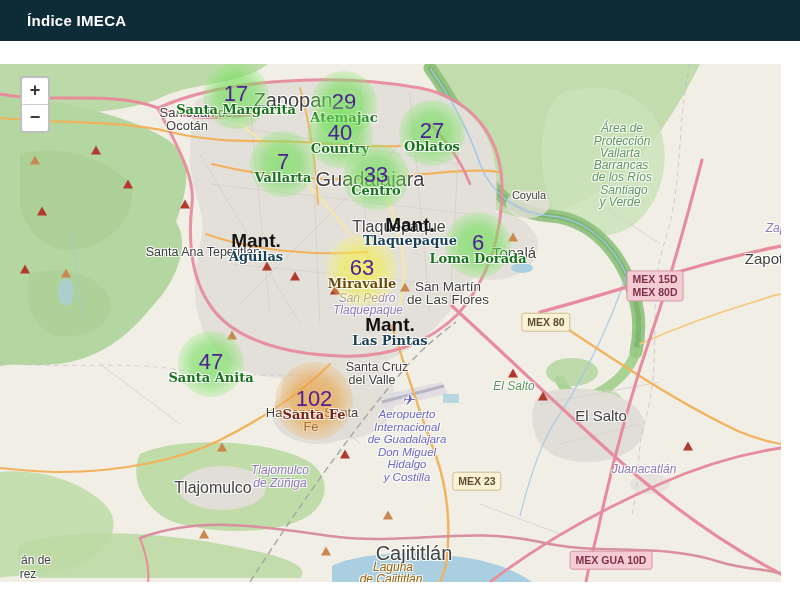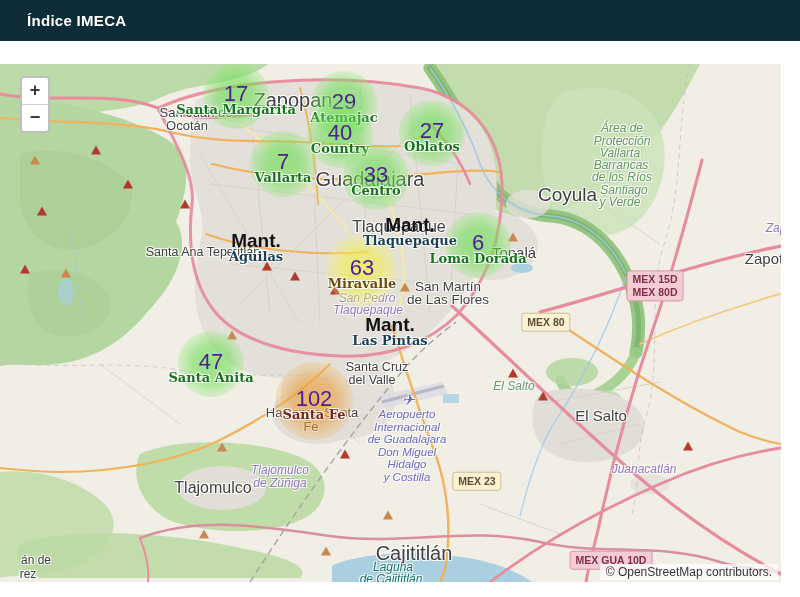--- a/index.html
+++ b/index.html
@@ -17,21 +17,21 @@
   #stations-layer{z-index:4;}
   #shields-layer{z-index:3;}
   
   .mlabel{position:absolute;transform:translate(-50%,-50%);white-space:nowrap;
           color:#3f3f3f;font-size:13px;
           text-shadow:1px 1px 0 rgba(255,255,255,.85),-1px -1px 0 rgba(255,255,255,.85),
                       1px -1px 0 rgba(255,255,255,.85),-1px 1px 0 rgba(255,255,255,.85);}
   .mlabel.green{font-style:italic;color:#5f975f;font-size:12px;}
   .mlabel.purple{font-style:italic;color:#9077bc;font-size:12px;}
   .mlabel.airport{font-style:italic;color:#6b66c4;font-size:11.5px;}
-  .mlabel.water{font-style:italic;color:#0f766e;font-size:12px;}
+  .mlabel.water{font-style:italic;color:#a16207;font-size:12px;}
   
   .shield{position:absolute;transform:translate(-50%,-50%);text-align:center;
           font-size:10.5px;font-weight:700;line-height:1.2;padding:2px 5px;
           border-radius:3px;white-space:nowrap;}
   .shield.toll{background:#f6ccd4;color:#7d3048;border:1px solid #d795a6;}
   .shield.free{background:#fbf1d4;color:#5d4f2c;border:1px solid #cbbd92;}
   
   .peak{position:absolute;width:0;height:0;transform:translate(-50%,-50%);
         border-left:5px solid transparent;border-right:5px solid transparent;}
   .peak.red{border-bottom:9px solid #b23a2d;}
@@ -169,21 +169,21 @@
       <path d="M140,474 C146,490 150,504 148,518" stroke-width="2"></path>
       <path d="M430,60 C450,80 462,100 470,120" stroke-width="2.5"></path>
     </g>
   </svg>
 
   <div class="layer" id="labels-layer">
       <div class="mlabel city" style="left: 293px; top: 36px; font-size: 20px;">Zapopan</div>
       <div class="mlabel city" style="left: 370px; top: 115px; font-size: 20px;">Guadalajara</div>
       <div class="mlabel city" style="left: 399px; top: 163px; font-size: 16px;">Tlaquepaque</div>
       <div class="mlabel city" style="left: 514px; top: 188px; font-size: 15px;">Tonalá</div>
-      <div class="mlabel city" style="left: 557px; top: 131px; font-size: 19px; padding-left: 21px;">Coyula</div>
+      <div class="mlabel city" style="left: 529px; top: 131px; font-size: 11px;">Coyula</div>
       <div class="mlabel city" style="left: 213px; top: 424px; font-size: 16px;">Tlajomulco</div>
       <div class="mlabel city" style="left: 601px; top: 351px; font-size: 15px;">El Salto</div>
       <div class="mlabel city" style="left: 414px; top: 489px; font-size: 20px;">Cajititlán</div>
       <div class="mlabel city" style="left: 784px; top: 194px; font-size: 15px;">Zapotlanejo</div>
       <div class="mlabel city" style="left: 196px; top: 48px; font-size: 13px;">San Juan de</div>
       <div class="mlabel city" style="left: 187px; top: 61px; font-size: 13px;">Ocotán</div>
       <div class="mlabel city" style="left: 203px; top: 188px; font-size: 12.5px;">Santa Ana Tepetitlán</div>
       <div class="mlabel city" style="left: 448px; top: 222px; font-size: 13.5px;">San Martín</div>
       <div class="mlabel city" style="left: 448px; top: 235px; font-size: 13.5px;">de Las Flores</div>
       <div class="mlabel city" style="left: 377px; top: 303px; font-size: 12.5px;">Santa Cruz</div>
@@ -317,14 +317,13 @@
         <div class="status">Mant.</div>
         <div class="slabel">Las Pintas</div>
       </div>
     </div>
 
   <div class="zoomctl">
     <a class="zbtn">+</a>
     <a class="zbtn">−</a>
   </div>
 
-  <div class="attrib">© OpenStreetMap contributors.</div>
 </div>
 
 </body></html>

